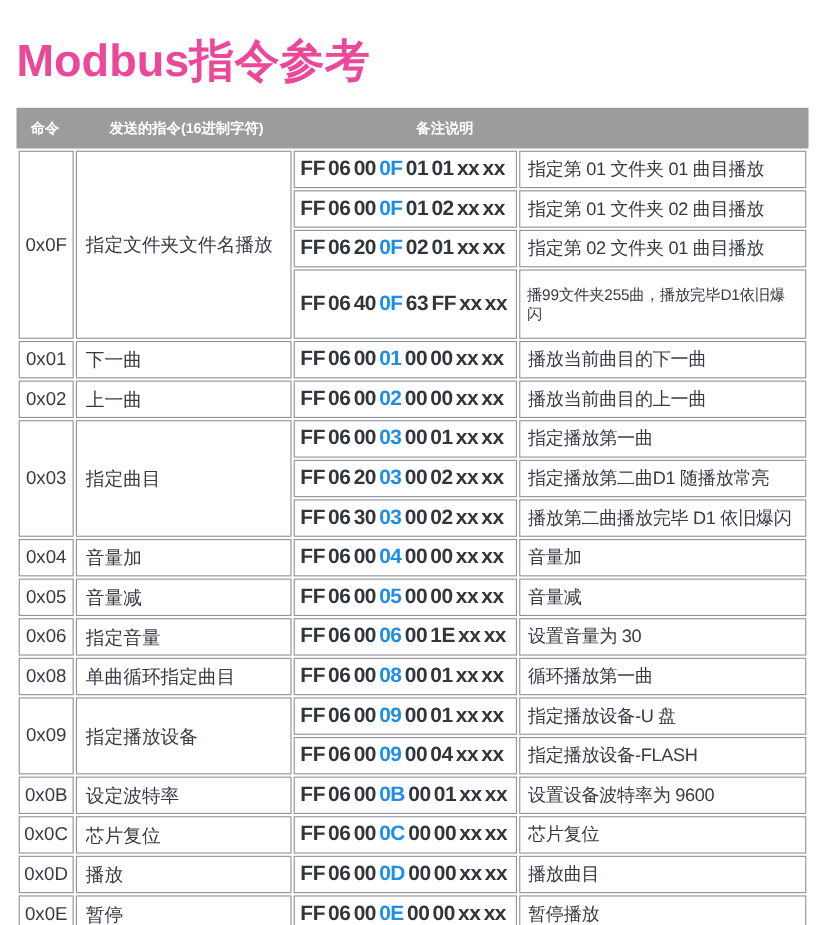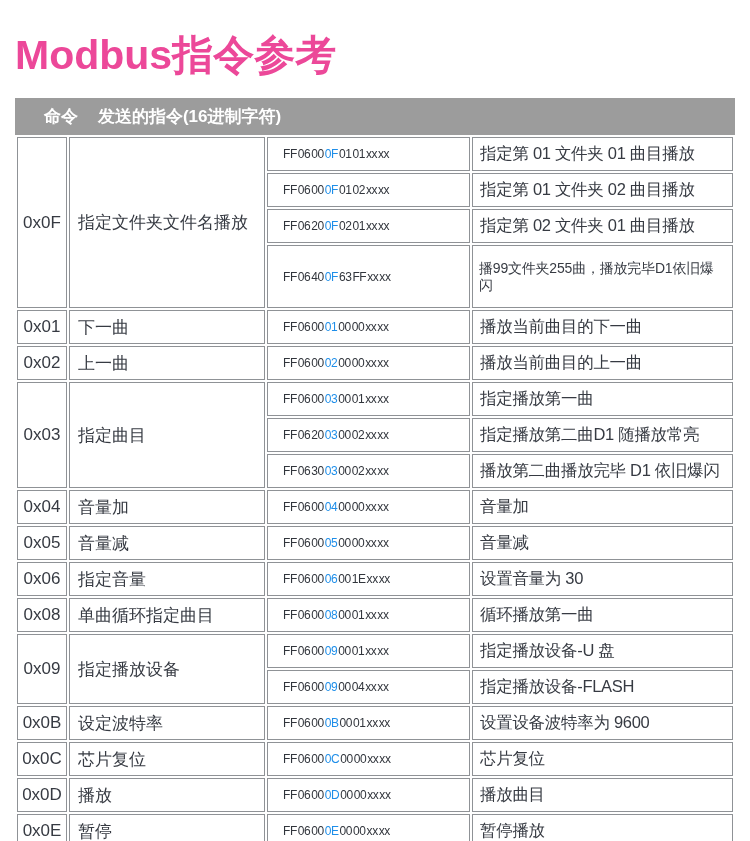--- a/index.html
+++ b/index.html
@@ -9,58 +9,59 @@
     font-family: "Liberation Sans", "DejaVu Sans", sans-serif;
   }
   .page-title {
     margin: 30px 0 0 15px;
     font-size: 41px; line-height: 51px; font-weight: 700;
     color: #ec4899; letter-spacing: 0px;
   }
   .table-header {
     margin: 17px 0 0 15px; width: 720px; height: 37px;
     background: #9c9c9c; display: flex; align-items: center;
-    color: #ffffff; font-size: 17px; font-weight: 700; padding-left: 20px;
+    color: #ffffff; font-size: 13px; font-weight: 700;
   }
   .table-header .hcell { text-align: center; overflow: visible; white-space: nowrap; }
   .hc1 { width: 52px; }
   .hc2 { width: 198px; }
   .hc3 { width: 205px; }
   .hc4 { width: 265px; }
   table.cmds {
     margin-left: 15px; border-collapse: separate; border-spacing: 2px;
     table-layout: fixed; width: 720px;
   }
   .cmds td {
     border: 1px solid #8f9296; height: 34px;
     font-size: 17px; color: #363a42; vertical-align: middle;
     padding: 0 8px; white-space: nowrap; overflow: hidden;
   }
   td.cmd { text-align: center; padding: 0 2px; margin-left: 11px; }
   td.hex {
-    font-size: 12px; letter-spacing: -0.4px; word-spacing: -2px;
-    padding: 0 15px; color: #31353c;
+    font-size: 19px; letter-spacing: -0.4px; word-spacing: -2px;
+    padding: 0 5px; color: #31353c; font-weight: bold;
   }
   td.hex .hl { color: #1e8ee9; }
   td.note { font-size: 16.5px; letter-spacing: -0.3px; padding: 0 7px; margin-left: 45px; }
   tr.tall td { height: 46px; }
   td.note-small {
     font-size: 14px; line-height: 1.18; white-space: normal;
     letter-spacing: -0.2px; padding: 14px 6px;
   }
   tr.partial td { height: 30px; border-color: #8f9296; }
 </style>
 </head>
 <body>
 
 <h1 class="page-title">Modbus指令参考</h1>
 
 <div class="table-header">
   <div class="hcell hc1">命令</div>
   <div class="hcell hc3">发送的指令(16进制字符)</div>
+  <div class="hcell hc4">备注说明</div>
 </div>
 
 <table class="cmds">
   <colgroup>
     <col style="width:50px">
       <col style="width:196px">
       <col style="width:203px">
       <col style="width:261px">
   </colgroup>
   <tbody>

